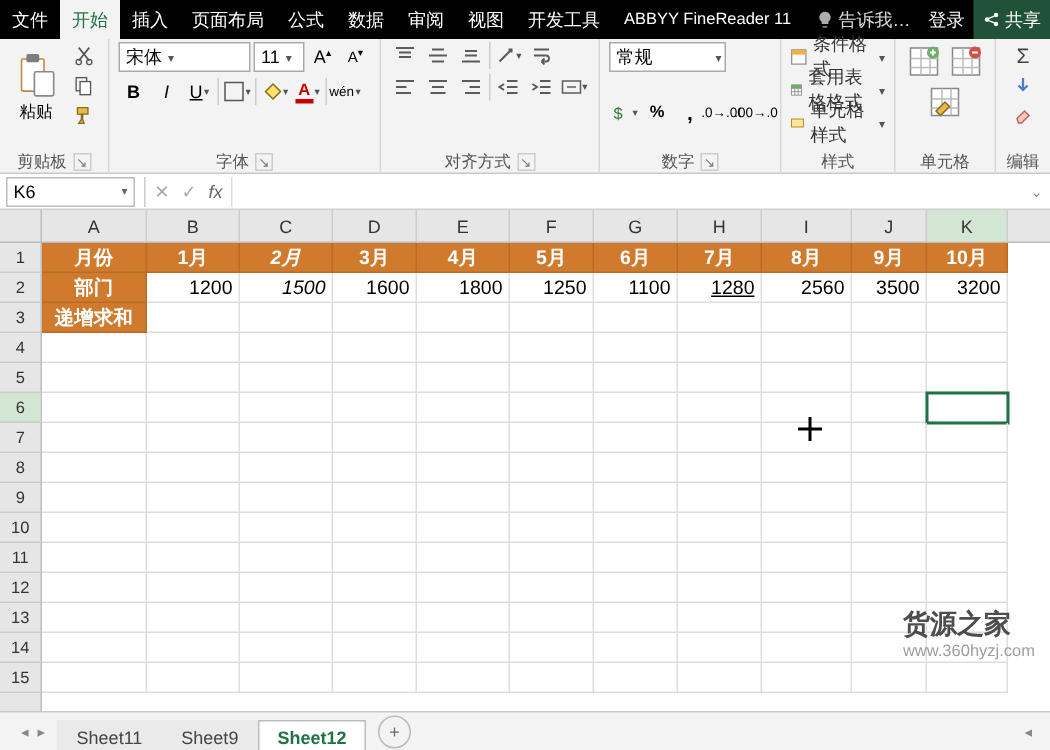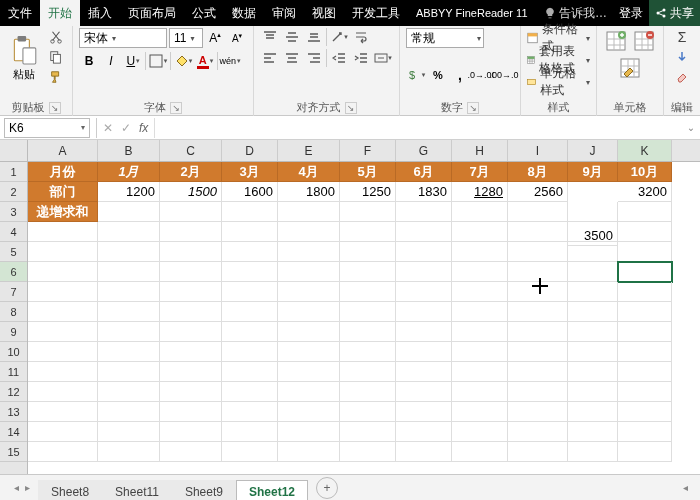--- a/index.html
+++ b/index.html
@@ -489,42 +489,42 @@
       <div class="rh">10</div>
       <div class="rh">11</div>
       <div class="rh">12</div>
       <div class="rh">13</div>
       <div class="rh">14</div>
       <div class="rh">15</div>
     </div>
   <div class="cells" id="cells">
       <div class="row">
         <div class="cell hdrcell" style="width: 70px;">月份</div>
-        <div class="cell hdrcell" style="width: 62px; font-style: italic;">1月</div>
-        <div class="cell hdrcell" style="width: 62px;">2月</div>
+        <div class="cell hdrcell" style="width: 62px;">1月</div>
+        <div class="cell hdrcell" style="width: 62px; font-style: italic;">2月</div>
         <div class="cell hdrcell" style="width: 56px;">3月</div>
         <div class="cell hdrcell" style="width: 62px;">4月</div>
         <div class="cell hdrcell" style="width: 56px;">5月</div>
         <div class="cell hdrcell" style="width: 56px;">6月</div>
         <div class="cell hdrcell" style="width: 56px;">7月</div>
         <div class="cell hdrcell" style="width: 60px;">8月</div>
         <div class="cell hdrcell" style="width: 50px; text-align: center;">9月</div>
         <div class="cell hdrcell" style="width: 54px;">10月</div>
       </div>
       <div class="row">
         <div class="cell hdrcell" style="width: 70px;">部门</div>
         <div class="cell valcell" style="width: 62px;">1200</div>
         <div class="cell valcell" style="width: 62px; font-style: italic;">1500</div>
         <div class="cell valcell" style="width: 56px;">1600</div>
         <div class="cell valcell" style="width: 62px;">1800</div>
         <div class="cell valcell" style="width: 56px;">1250</div>
-        <div class="cell valcell" style="width: 56px;">1830</div>
+        <div class="cell valcell" style="width: 56px;">1100</div>
         <div class="cell valcell" style="width: 56px; text-decoration: underline;">1280</div>
         <div class="cell valcell" style="width: 60px;">2560</div>
-        <div class="cell valcell" style="width: 50px; margin-top: 44px;">3500</div>
+        <div class="cell valcell" style="width: 50px;">3500</div>
         <div class="cell valcell" style="width: 54px;">3200</div>
       </div>
       <div class="row">
         <div class="cell hdrcell" style="width: 70px;">递增求和</div>
         <div class="cell" style="width: 62px;"></div>
         <div class="cell" style="width: 62px;"></div>
         <div class="cell" style="width: 56px;"></div>
         <div class="cell" style="width: 62px;"></div>
         <div class="cell" style="width: 56px;"></div>
         <div class="cell" style="width: 56px;"></div>
@@ -688,29 +688,32 @@
         <div class="cell" style="width: 60px;"></div>
         <div class="cell" style="width: 50px;"></div>
         <div class="cell" style="width: 54px;"></div>
       </div>
     </div>
   <div class="crosscursor" style="top:138px; left:532px">
       <span class="w1"></span>
     </div>
 
   <div class="wm">
+    <div class="txt">
+      <div class="t1">货源之家</div>
+      <div class="t2">www.360hyzj.com</div>
+    </div>
   </div>
 </div>
 
 <div class="sheettabs">
   <div class="stnav">
       <span>◂</span>
       <span>▸</span>
     </div>
   <div id="stabs" style="display:flex">
-      <div class="stab">Sheet8</div>
       <div class="stab">Sheet11</div>
       <div class="stab">Sheet9</div>
       <div class="stab active">Sheet12</div>
     </div>
   <div class="add-sheet">+</div>
   <div class="scroll-left">◂</div>
 </div>
 
 </body></html>

